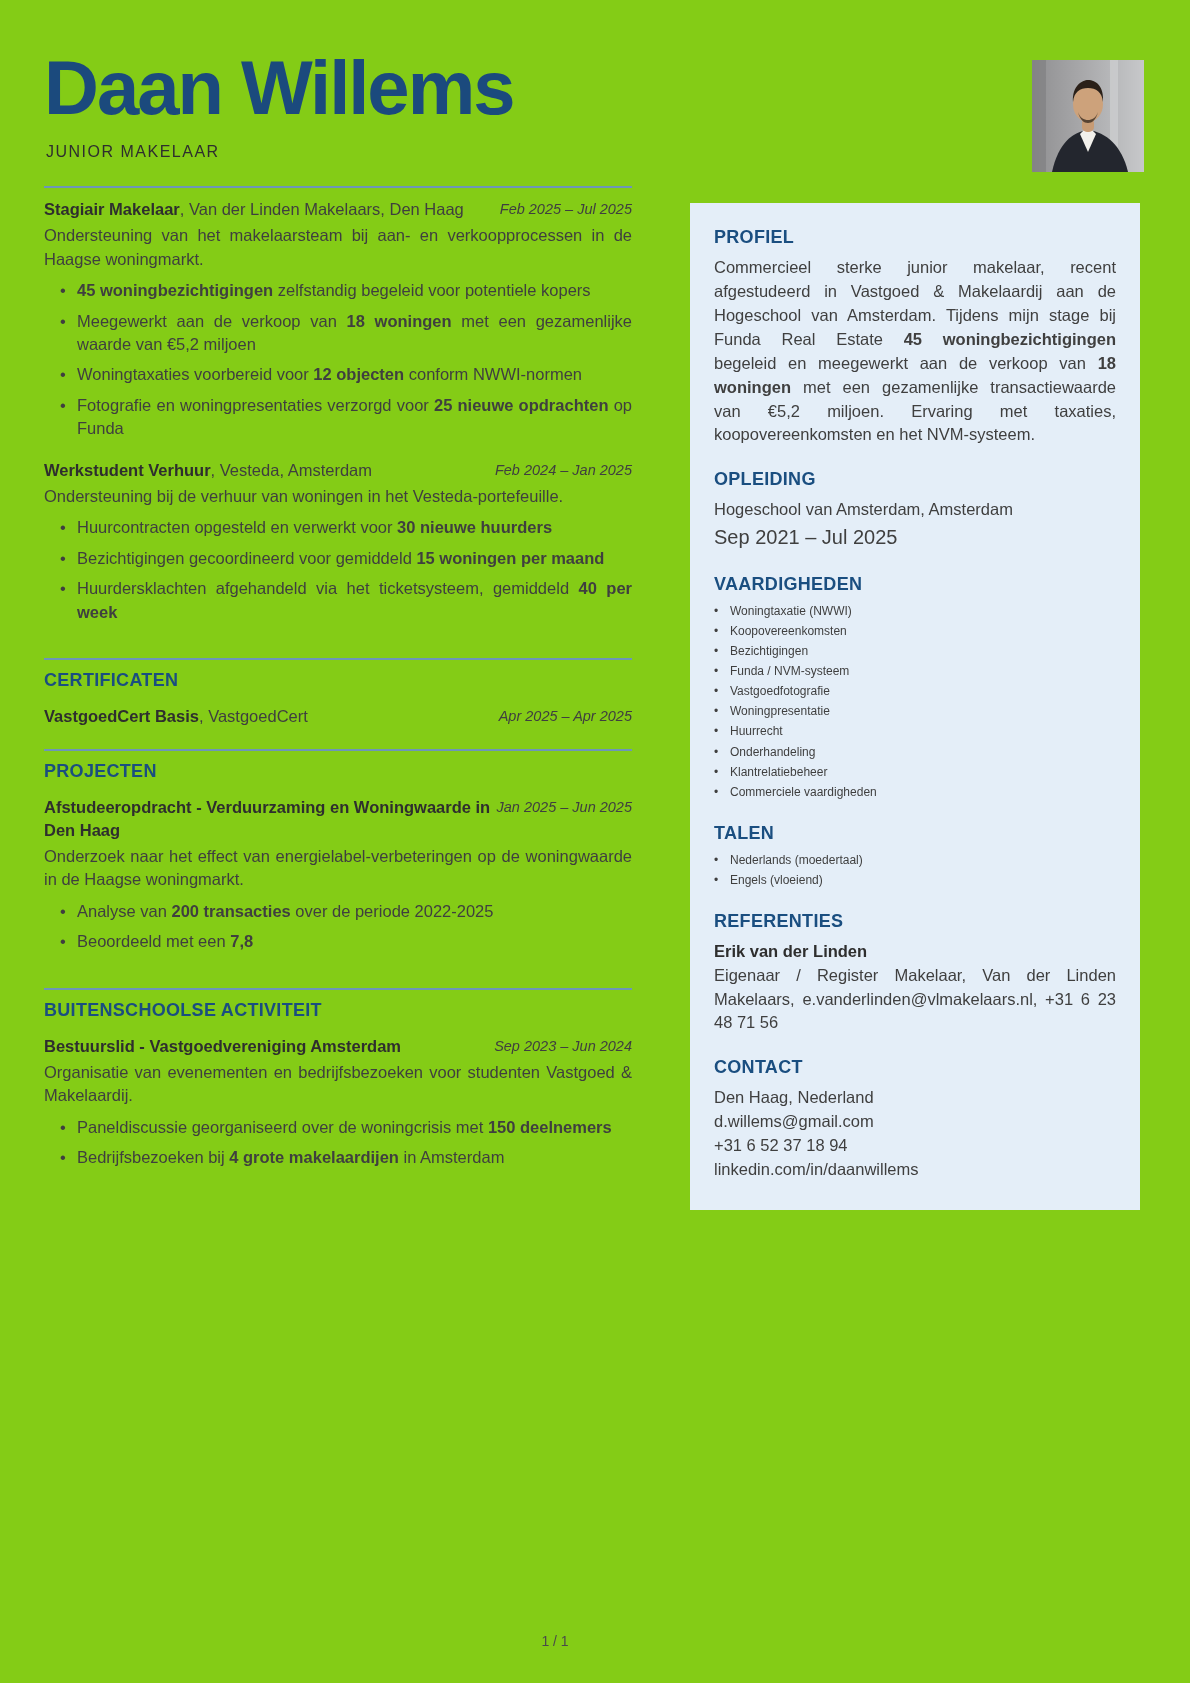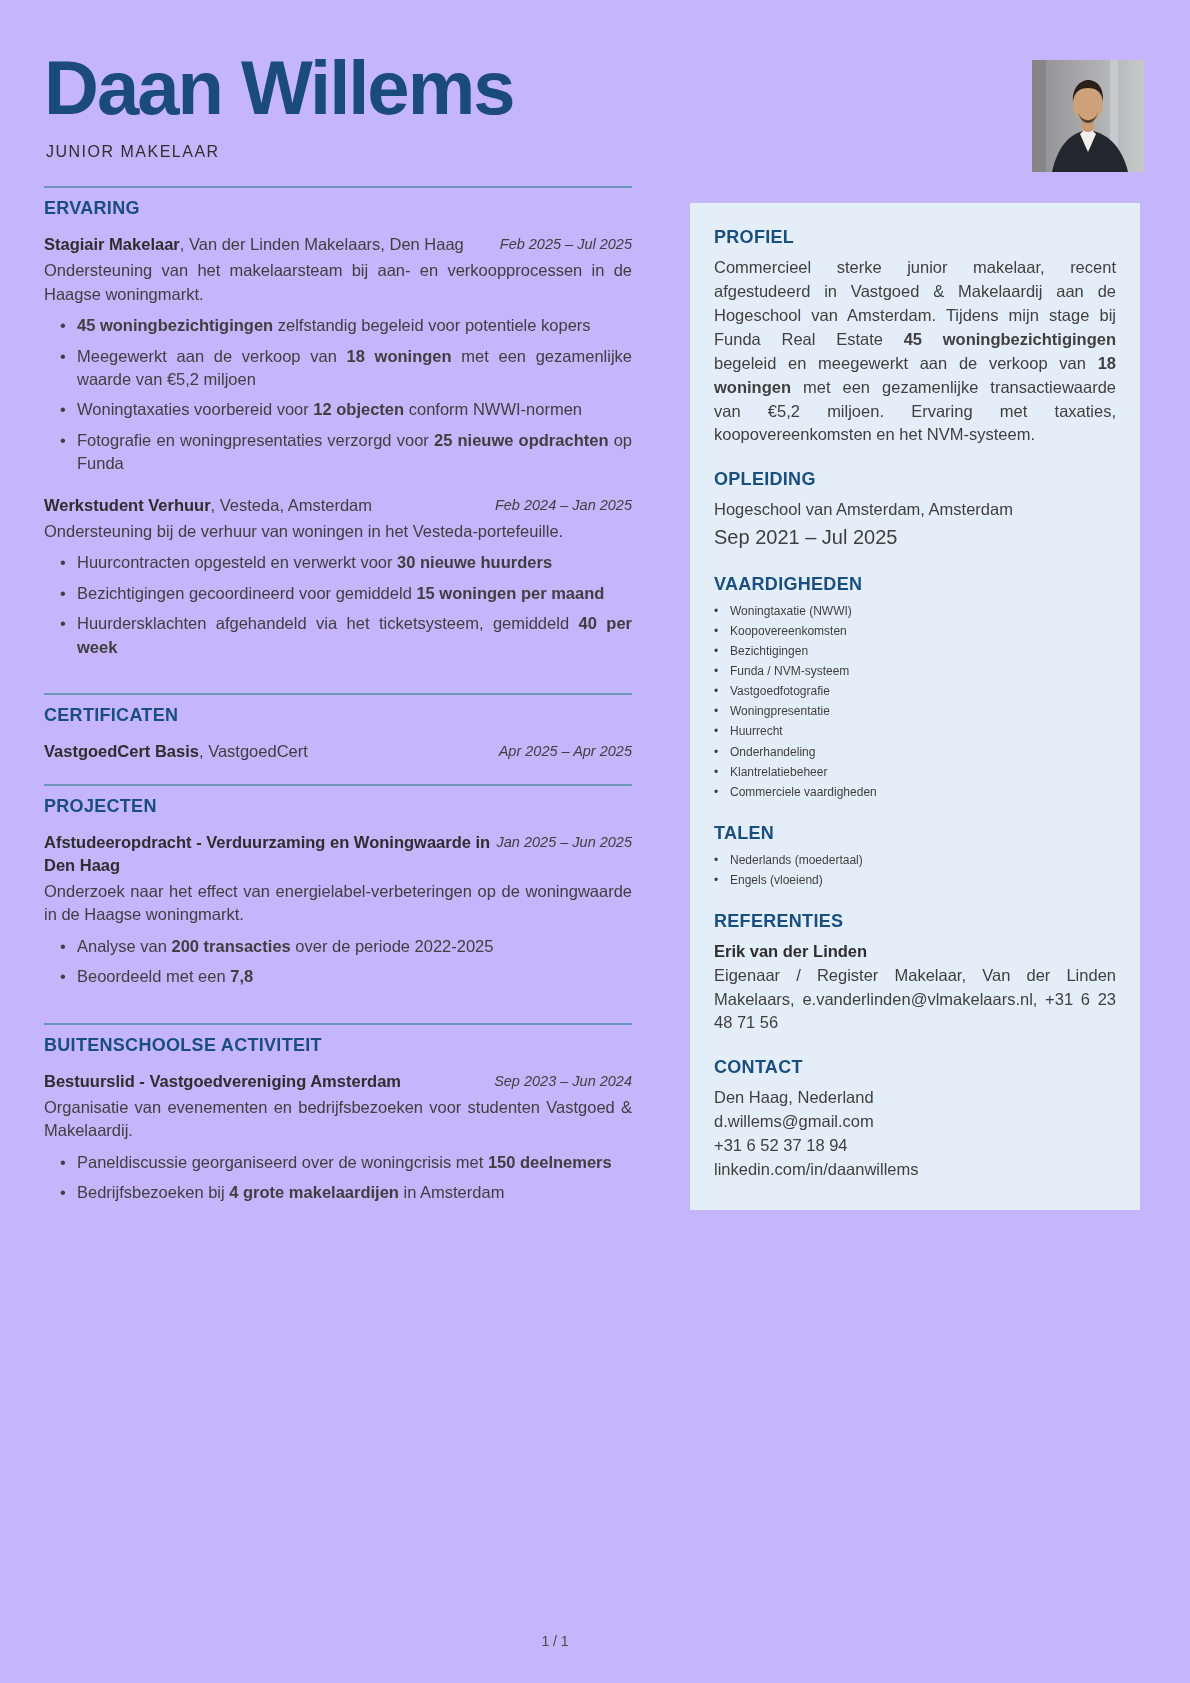--- a/index.html
+++ b/index.html
@@ -1,21 +1,21 @@
 <!DOCTYPE html>
 <html><head>
 <meta charset="utf-8">
 <style>
   * { box-sizing: border-box; }
   html,body { margin:0; padding:0; background:#ffffff; }
   .page {
     position: relative;
     width: 1190px; height: 1683px;
     margin: 0 auto;
-    background: #c4b5fd;
+    background: #84cc16;
     font-family: "Liberation Sans", sans-serif;
     color: #3f3f3f;
     overflow: hidden;
   }
   
   .name {
     position: absolute; left: 44px; top: 48px;
     font-size: 76px; font-weight: bold; letter-spacing: -2px;
     color: #1b4a7d; margin: 0; line-height: 1.05;
   }
@@ -114,21 +114,20 @@
 
       <path d="M41 42 C40 26 50 20 56 20 C64 20 72 26 71 42 C70 32 64 28 56 28 C48 28 42 32 41 42 Z" fill="#2b2018"></path>
 
       <path d="M46 52 C48 60 52 63 56 63 C60 63 64 60 66 52 C64 58 60 60 56 60 C52 60 48 58 46 52 Z" fill="#3a2c20" opacity="0.8"></path>
     </svg>
   </div>
 
   <div class="left-col">
 
     <hr class="rule">
-    <h2 class="sec-head">ERVARING</h2>
 
     <div class="item-head">
       <span class="item-title"><b>Stagiair Makelaar</b>, Van der Linden Makelaars, Den Haag</span>
       <span class="item-date">Feb 2025 – Jul 2025</span>
     </div>
     <p class="desc">Ondersteuning van het makelaarsteam bij aan- en verkoopprocessen in de Haagse woningmarkt.</p>
     <ul class="bullets">
       <li><b>45 woningbezichtigingen</b> zelfstandig begeleid voor potentiele kopers</li>
       <li>Meegewerkt aan de verkoop van <b>18 woningen</b> met een gezamenlijke waarde van €5,2 miljoen</li>
       <li>Woningtaxaties voorbereid voor <b>12 objecten</b> conform NWWI-normen</li>

